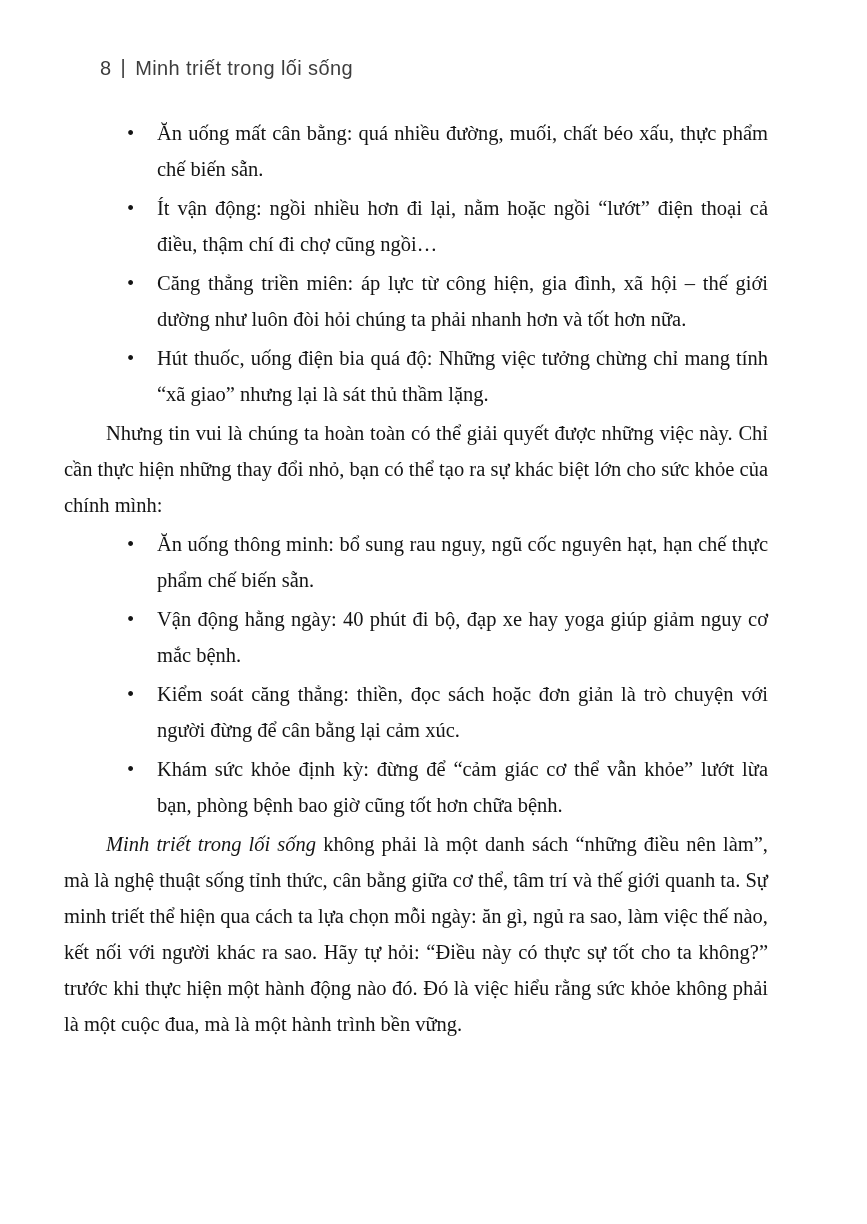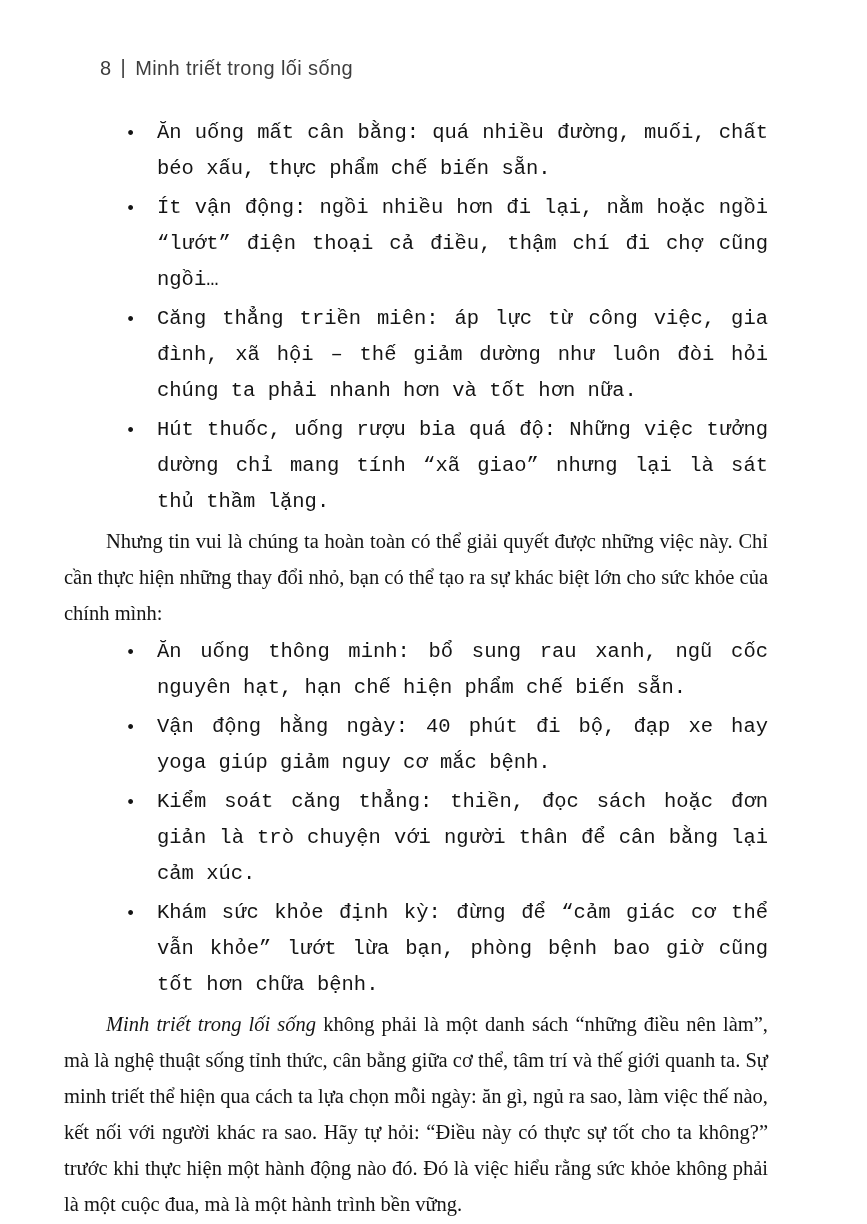--- a/index.html
+++ b/index.html
@@ -51,21 +51,20 @@
     margin-bottom: 3px;
   }
   .bullet {
     flex: none;
     width: 30px;
     color: #141414;
   }
   .li-text {
     flex: 1;
     text-align: justify;
-    font-family: Liberation Mono, monospace;
   }
   p.body-paragraph {
     margin: 0 0 3px 0;
     text-align: justify;
     text-indent: 42px;
   }
   .italic-lead {
     font-style: italic;
   }
 </style>
@@ -86,42 +85,42 @@
       <li class="bullet-item">
         <span class="bullet">•</span>
         <span class="li-text">Ăn uống mất cân bằng: quá nhiều đường, muối, chất béo xấu, thực phẩm chế biến sẵn.</span>
       </li>
       <li class="bullet-item">
         <span class="bullet">•</span>
         <span class="li-text">Ít vận động: ngồi nhiều hơn đi lại, nằm hoặc ngồi “lướt” điện thoại cả điều, thậm chí đi chợ cũng ngồi…</span>
       </li>
       <li class="bullet-item">
         <span class="bullet">•</span>
-        <span class="li-text">Căng thẳng triền miên: áp lực từ công việc, gia đình, xã hội – thế giảm dường như luôn đòi hỏi chúng ta phải nhanh hơn và tốt hơn nữa.</span>
+        <span class="li-text">Căng thẳng triền miên: áp lực từ công hiện, gia đình, xã hội – thế giới dường như luôn đòi hỏi chúng ta phải nhanh hơn và tốt hơn nữa.</span>
       </li>
       <li class="bullet-item">
         <span class="bullet">•</span>
-        <span class="li-text">Hút thuốc, uống rượu bia quá độ: Những việc tưởng dường chỉ mang tính “xã giao” nhưng lại là sát thủ thầm lặng.</span>
+        <span class="li-text">Hút thuốc, uống điện bia quá độ: Những việc tưởng chừng chỉ mang tính “xã giao” nhưng lại là sát thủ thầm lặng.</span>
       </li>
     </ul>
 
     <p class="body-paragraph">Nhưng tin vui là chúng ta hoàn toàn có thể giải quyết được những việc này. Chỉ cần thực hiện những thay đổi nhỏ, bạn có thể tạo ra sự khác biệt lớn cho sức khỏe của chính mình:</p>
 
     <ul class="bullet-list">
       <li class="bullet-item">
         <span class="bullet">•</span>
-        <span class="li-text">Ăn uống thông minh: bổ sung rau xanh, ngũ cốc nguyên hạt, hạn chế hiện phẩm chế biến sẵn.</span>
+        <span class="li-text">Ăn uống thông minh: bổ sung rau nguy, ngũ cốc nguyên hạt, hạn chế thực phẩm chế biến sẵn.</span>
       </li>
       <li class="bullet-item">
         <span class="bullet">•</span>
         <span class="li-text">Vận động hằng ngày: 40 phút đi bộ, đạp xe hay yoga giúp giảm nguy cơ mắc bệnh.</span>
       </li>
       <li class="bullet-item">
         <span class="bullet">•</span>
-        <span class="li-text">Kiểm soát căng thẳng: thiền, đọc sách hoặc đơn giản là trò chuyện với người thân để cân bằng lại cảm xúc.</span>
+        <span class="li-text">Kiểm soát căng thẳng: thiền, đọc sách hoặc đơn giản là trò chuyện với người đừng để cân bằng lại cảm xúc.</span>
       </li>
       <li class="bullet-item">
         <span class="bullet">•</span>
         <span class="li-text">Khám sức khỏe định kỳ: đừng để “cảm giác cơ thể vẫn khỏe” lướt lừa bạn, phòng bệnh bao giờ cũng tốt hơn chữa bệnh.</span>
       </li>
     </ul>
 
     <p class="body-paragraph"><span class="italic-lead">Minh triết trong lối sống</span><span> không phải là một danh sách “những điều nên làm”, mà là nghệ thuật sống tỉnh thức, cân bằng giữa cơ thể, tâm trí và thế giới quanh ta. Sự minh triết thể hiện qua cách ta lựa chọn mỗi ngày: ăn gì, ngủ ra sao, làm việc thế nào, kết nối với người khác ra sao. Hãy tự hỏi: “Điều này có thực sự tốt cho ta không?” trước khi thực hiện một hành động nào đó. Đó là việc hiểu rằng sức khỏe không phải là một cuộc đua, mà là một hành trình bền vững.</span></p>
 
   </div>

